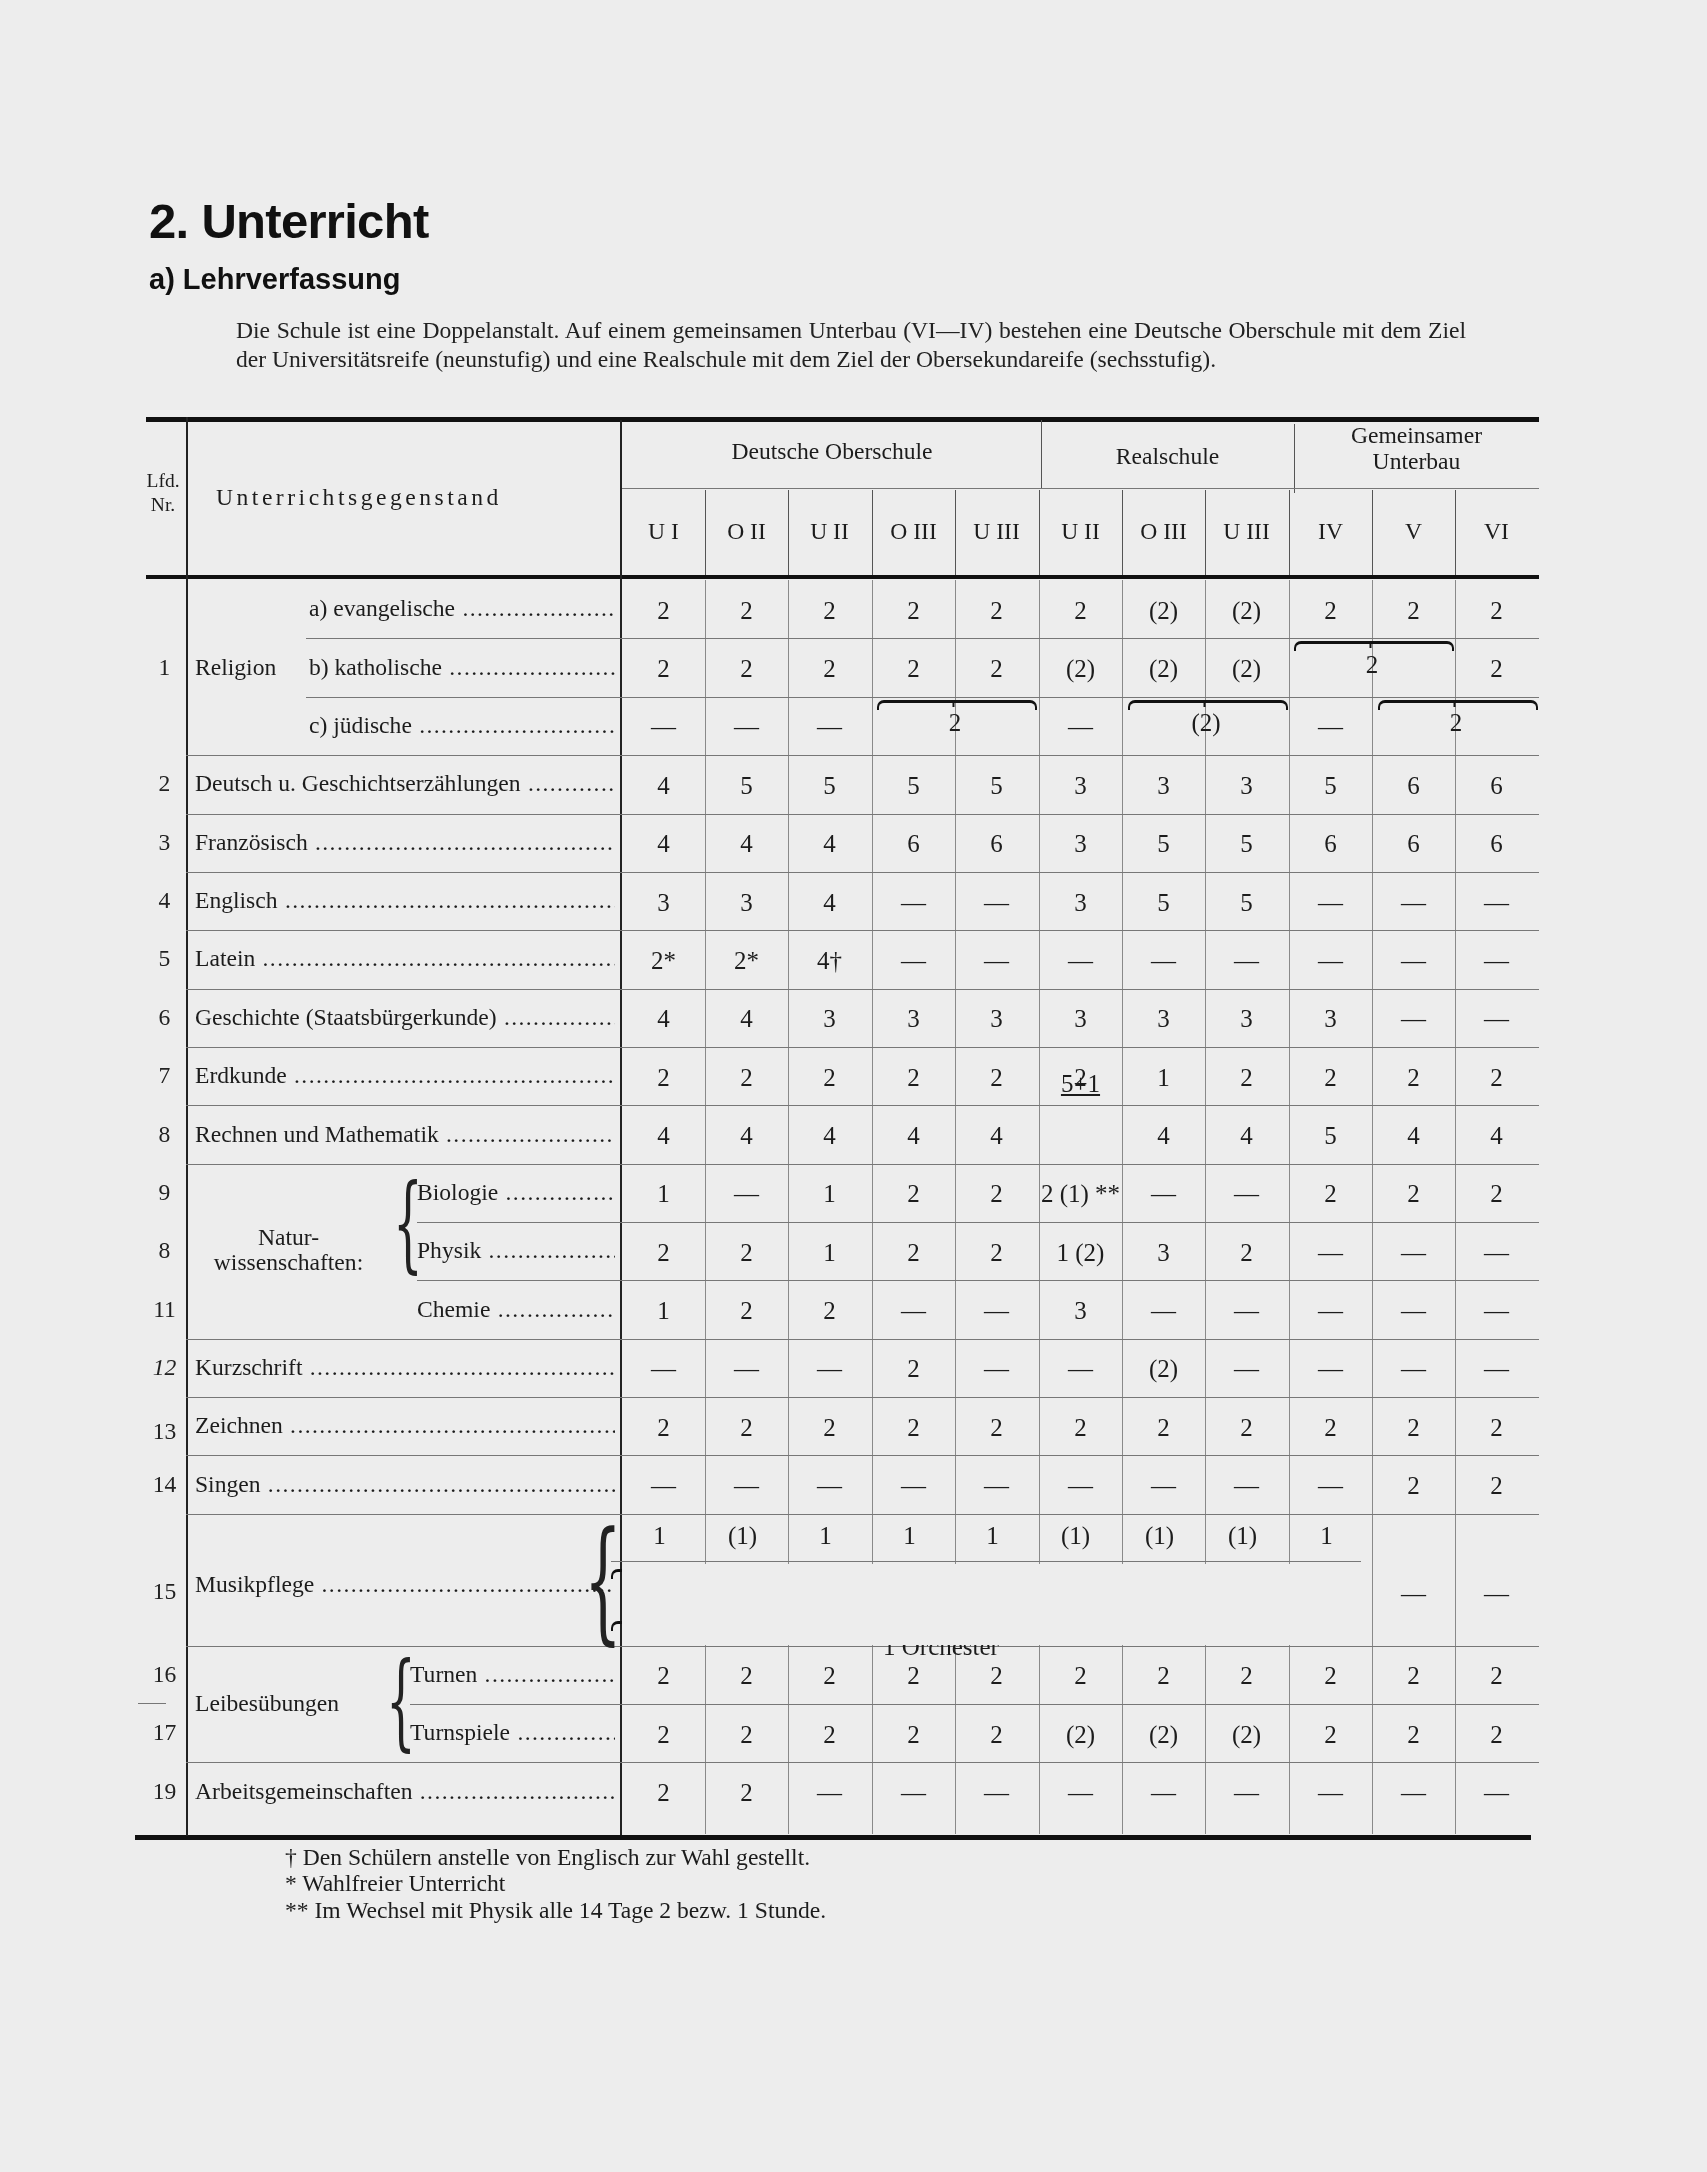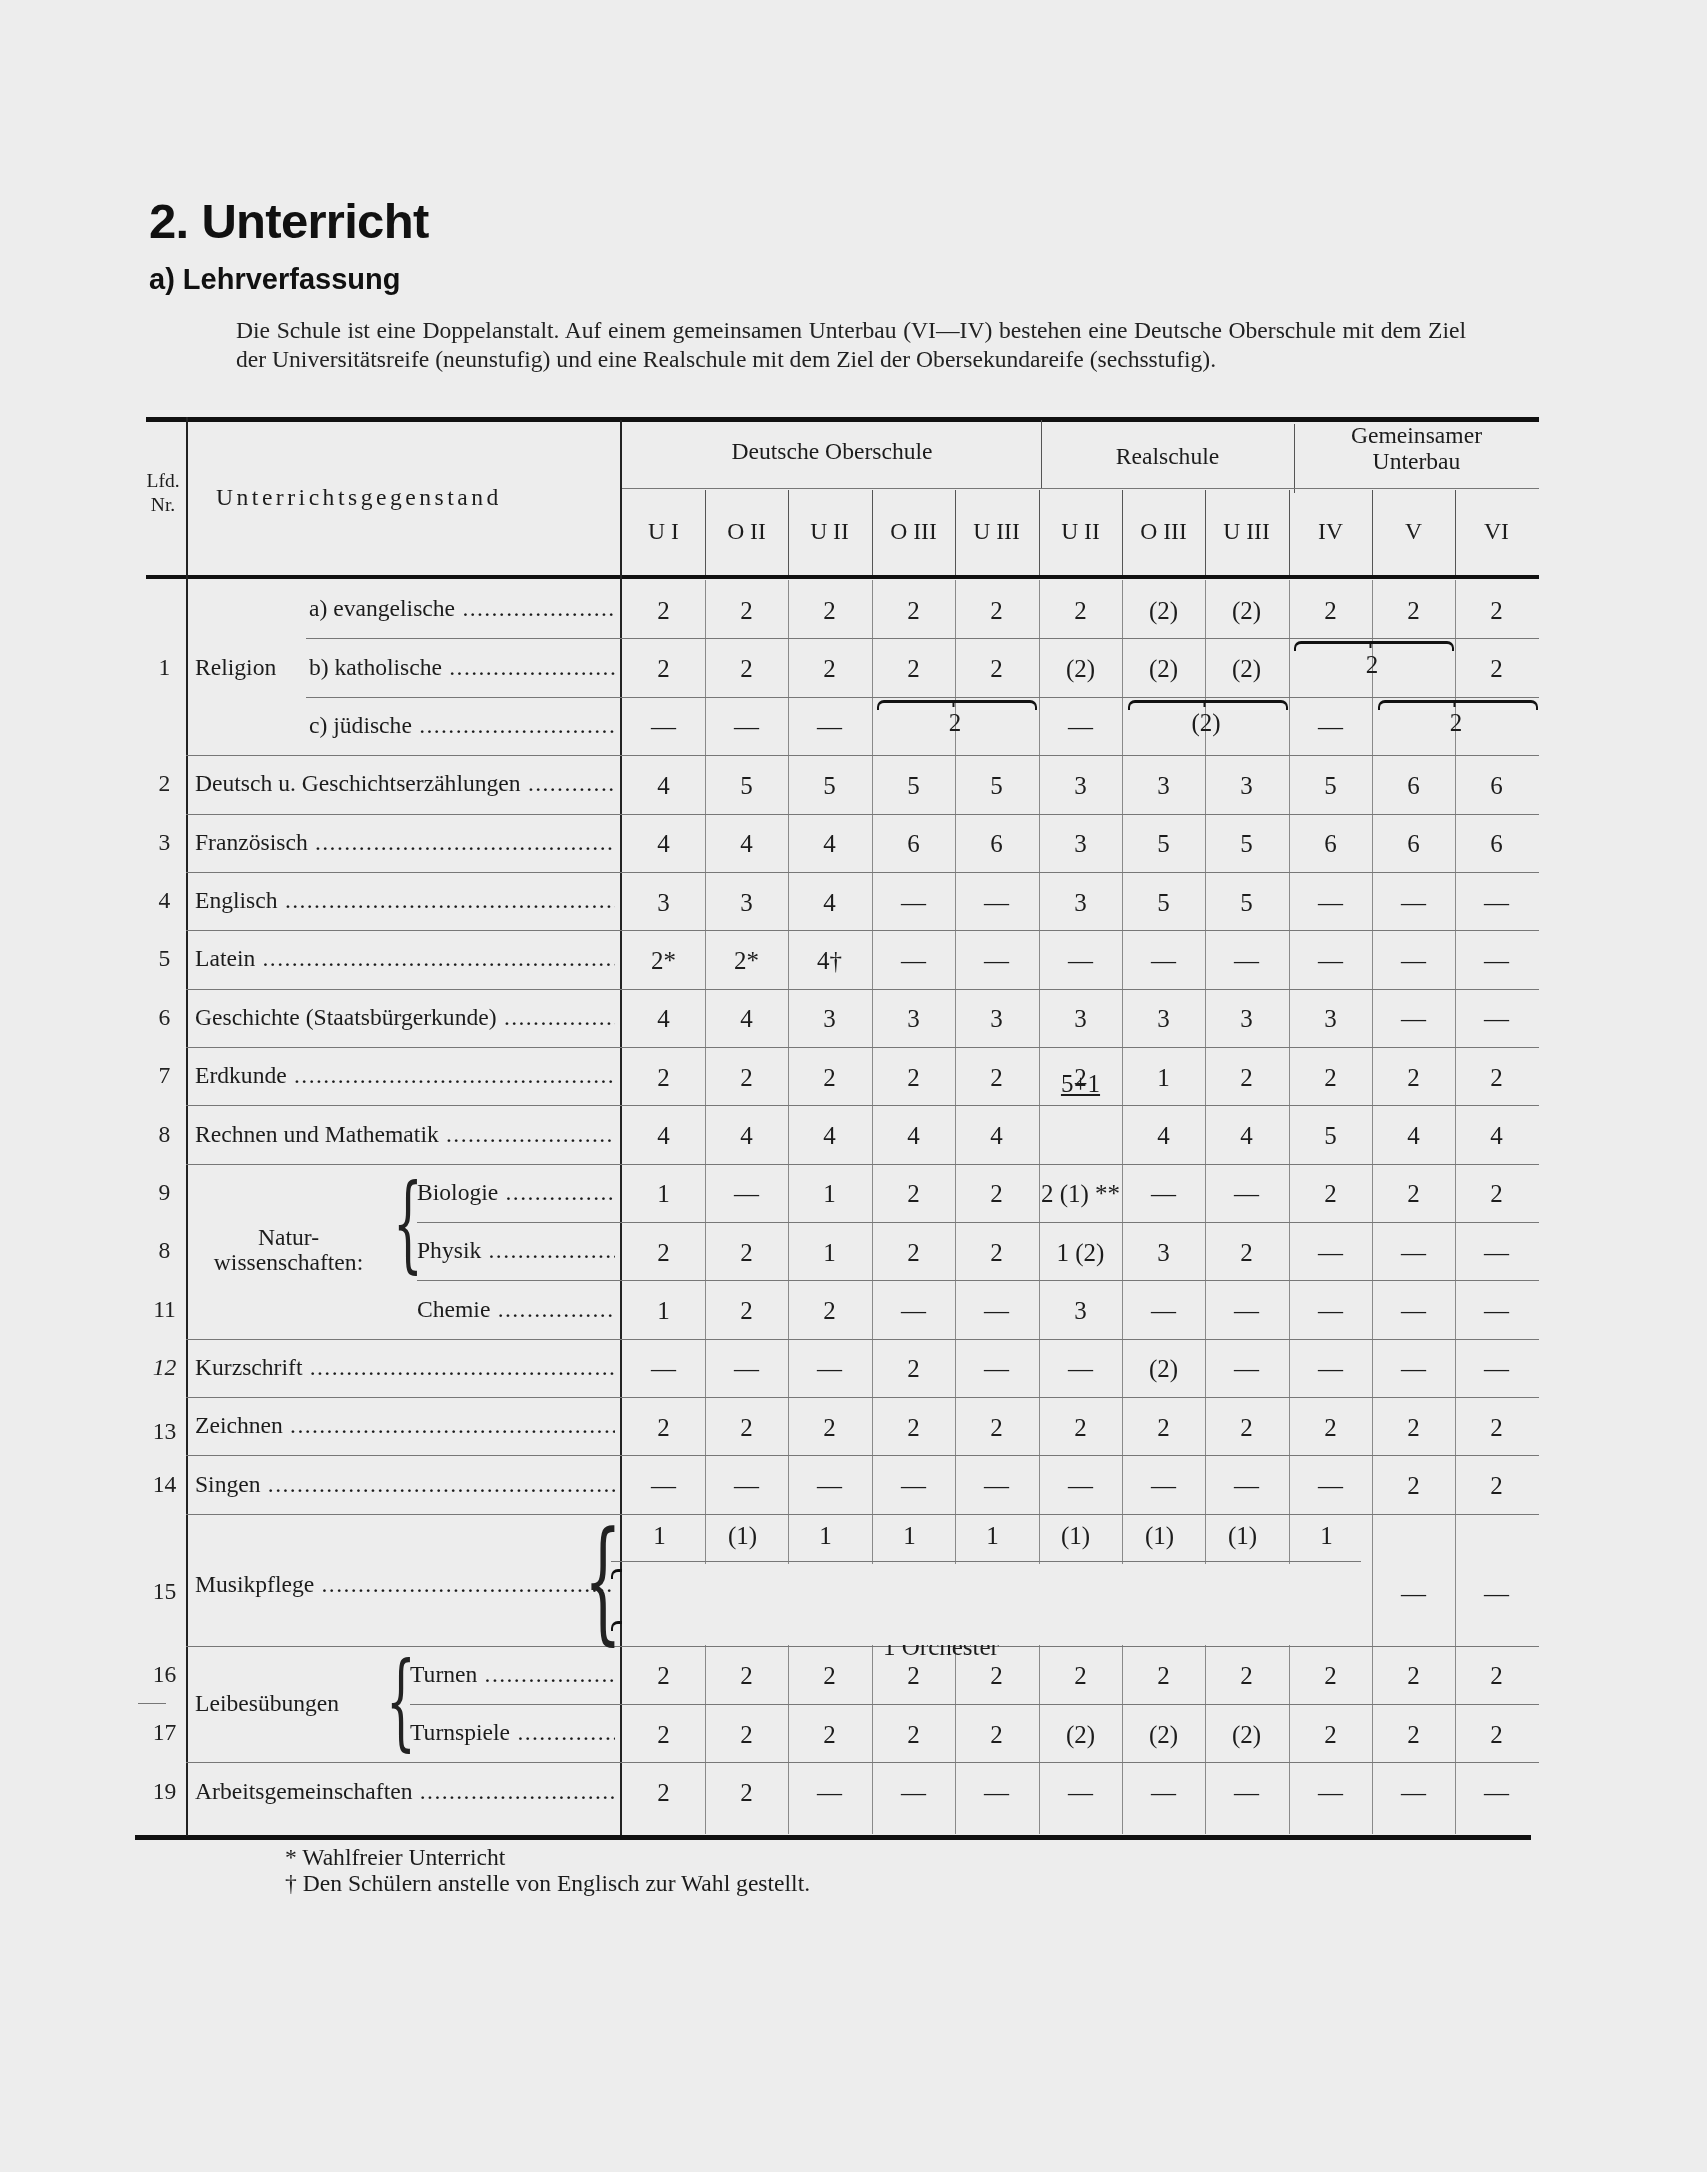--- a/index.html
+++ b/index.html
@@ -396,16 +396,17 @@
       <div class="cell" style="left:1039px;top:1779px;width:83px;">—</div>
       <div class="cell" style="left:1122px;top:1779px;width:83px;">—</div>
       <div class="cell" style="left:1205px;top:1779px;width:83px;">—</div>
       <div class="cell" style="left:1289px;top:1779px;width:83px;">—</div>
       <div class="cell" style="left:1372px;top:1779px;width:83px;">—</div>
       <div class="cell" style="left:1455px;top:1779px;width:83px;">—</div>
     </div>
 </div>
 
 <div id="footnotes" class="abs">
+  <div>† Den Schülern anstelle von Englisch zur Wahl gestellt.</div>
   <div>* Wahlfreier Unterricht</div>
-  <div>† Den Schülern anstelle von Englisch zur Wahl gestellt.</div>
+  <div>** Im Wechsel mit Physik alle 14 Tage 2 bezw. 1 Stunde.</div>
 </div>
 
 
 </body></html>

